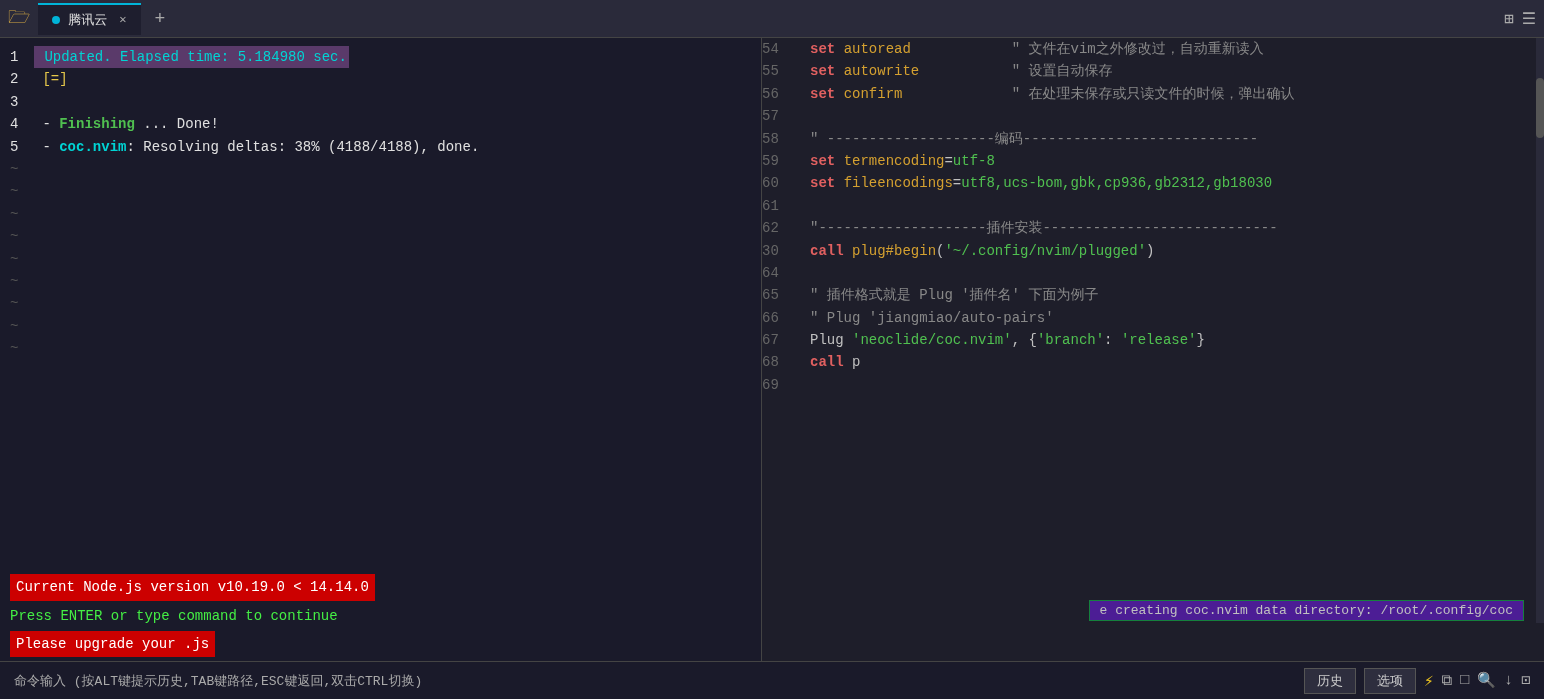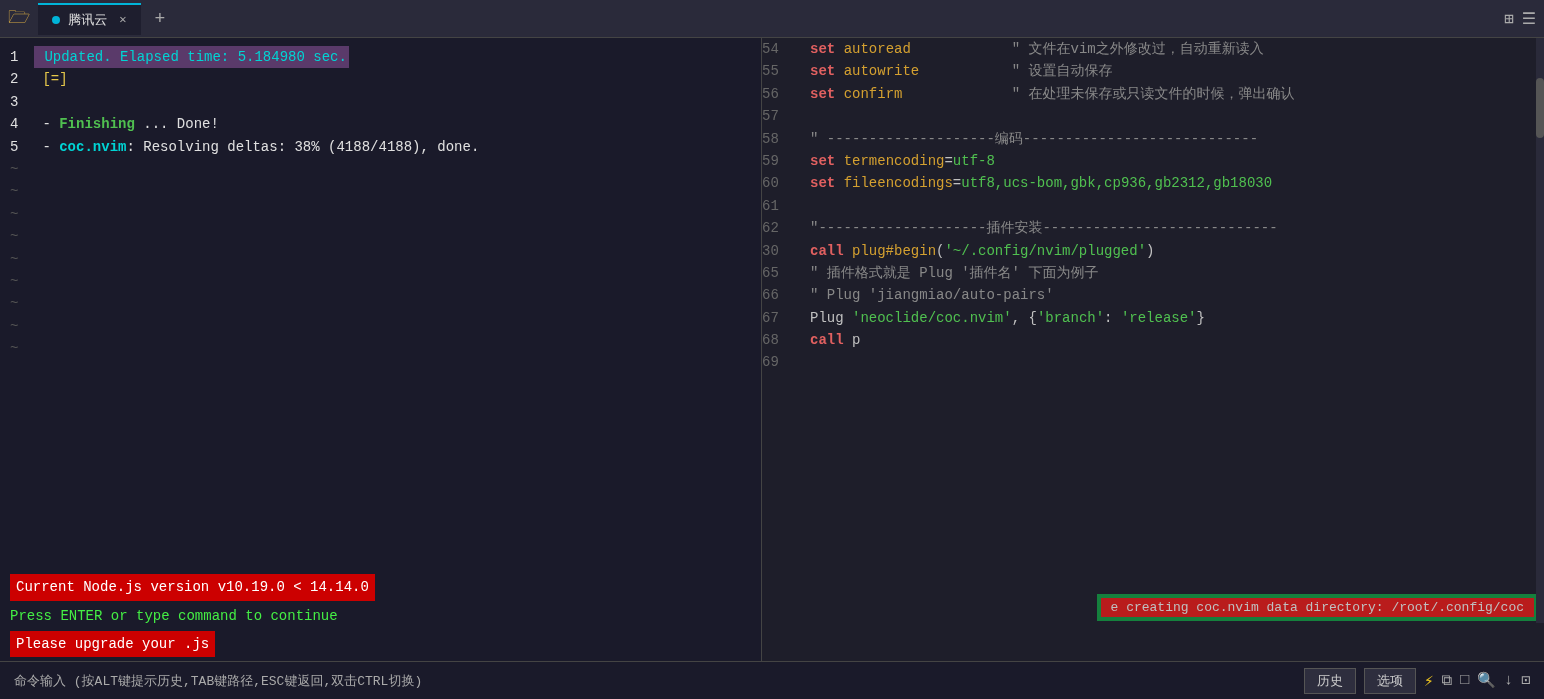--- a/index.html
+++ b/index.html
@@ -174,23 +174,23 @@
     .kw-val { color: #d4a030; }
     .kw-str { color: #50c050; }
     .kw-comment { color: #888888; }
     .kw-func { color: #d4a030; }
     .kw-plug { color: #c0c0c0; }
 
     
     .code-popup {
       position: absolute;
       bottom: 40px;
-      right: 6px;
-      background: #b91c1c;
-      border: 4px solid #15803d;
+      right: 20px;
+      background: #4c1d95;
+      border: 1px solid #15803d;
       padding: 2px 10px;
       font-size: 13px;
       color: #c0c0c0;
       white-space: nowrap;
       font-family: 'Courier New', monospace;
     }
 
     
     .scrollbar-track {
       width: 8px;
@@ -355,20 +355,24 @@
         <span class="line-num">61</span>
         <span class="line-content"> </span>
       </div>
       <div class="code-line">
         <span class="line-num">62</span>
         <span class="line-content"><span class="kw-comment">"--------------------插件安装----------------------------</span></span>
       </div>
       <div class="code-line">
         <span class="line-num">30</span>
         <span class="line-content"><span class="kw-call">call</span> <span class="kw-func">plug#begin</span>(<span class="kw-str">'~/.config/nvim/plugged'</span>)</span>
+      </div>
+      <div class="code-line">
+        <span class="line-num">64</span>
+        <span class="line-content"> </span>
       </div>
       <div class="code-line">
         <span class="line-num">65</span>
         <span class="line-content"><span class="kw-comment">" 插件格式就是 Plug '插件名' 下面为例子</span></span>
       </div>
       <div class="code-line">
         <span class="line-num">66</span>
         <span class="line-content"><span class="kw-comment">" Plug 'jiangmiao/auto-pairs'</span></span>
       </div>
       <div class="code-line">

